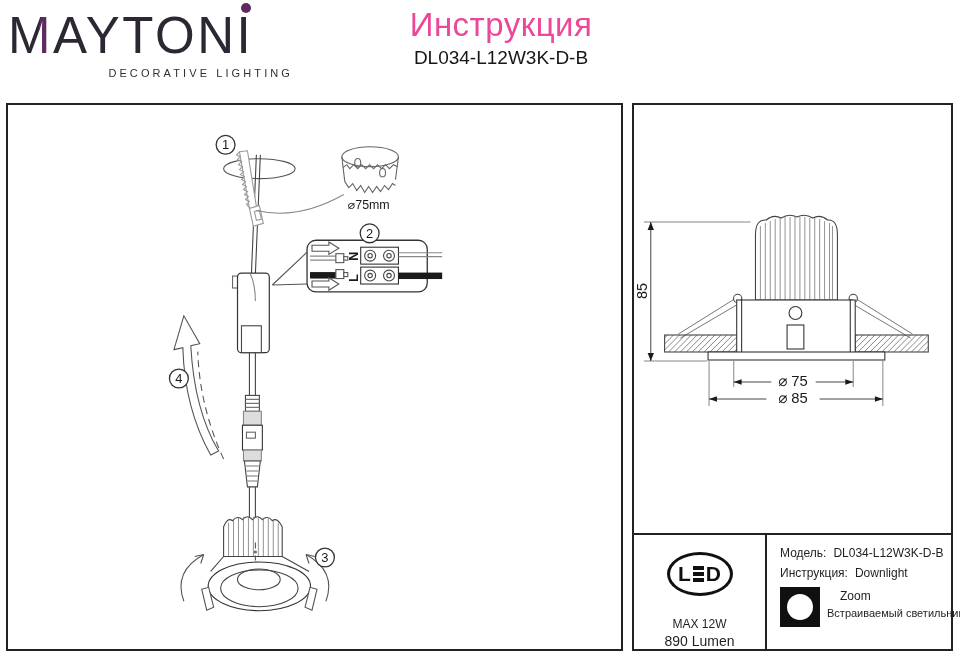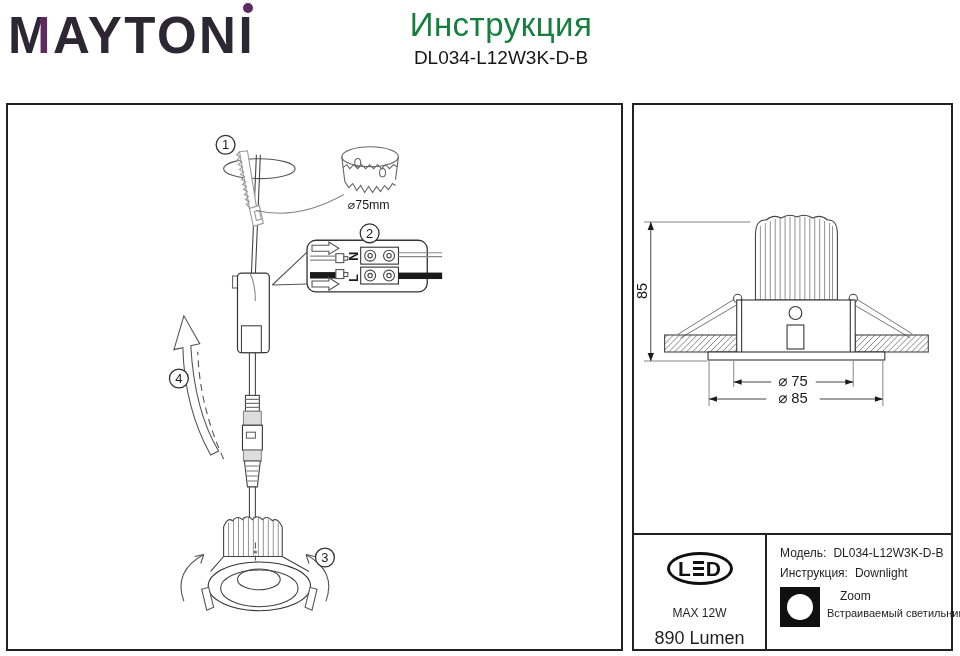--- a/index.html
+++ b/index.html
@@ -3,69 +3,70 @@
 <meta charset="utf-8">
 <style>
   html,body{margin:0;padding:0}
   body{
     width:960px;height:656px;position:relative;overflow:hidden;
     background:#ffffff;color:#1f1f1f;
     font-family:"Liberation Sans","DejaVu Sans",sans-serif;
   }
   
   .logo{position:absolute;left:8px;top:10px;width:288px}
-  .logo-word{font-size:51px;font-weight:bold;letter-spacing:2.5px;line-height:1;color:#2d2733;white-space:nowrap}
+  .logo-word{font-size:51px;font-weight:normal;letter-spacing:2.5px;line-height:1;color:#2d2733;white-space:nowrap}
   .logo-m{
     background:linear-gradient(100deg,#2d2733 63%,#5e2b60 63%);
     -webkit-background-clip:text;background-clip:text;color:transparent;
   }
   .logo-i{position:relative;display:inline-block;color:#2d2733}
   .logo-i::after{content:"";position:absolute;top:-7px;right:2px;width:10px;height:10px;border-radius:50%;background:#5e2b60}
   .logo-tagline{margin-top:6px;font-size:11px;letter-spacing:3.1px;color:#332d38;text-align:right;padding-right:3px}
 
   .titleblock{position:absolute;left:336px;top:6px;width:330px;text-align:center}
-  .doc-title{font-size:33px;color:#15803d;letter-spacing:.5px}
+  .doc-title{font-size:33px;color:#ec4899;letter-spacing:.5px}
   .doc-model{font-size:19px;margin-top:3px;color:#161616}
 
   
   .panel{position:absolute;border:2px solid #222;background:#fff;box-sizing:border-box}
   #box-install{left:6px;top:103px;width:617px;height:548px}
   #box-dim{left:632px;top:103px;width:321px;height:430px;border-bottom:none}
   #box-spec{left:632px;top:533px;width:321px;height:118px;display:flex}
   .panel>svg{position:absolute;left:0;top:0;width:100%;height:100%}
   svg text{font-family:"Liberation Sans","DejaVu Sans",sans-serif;fill:#1a1a1a}
 
   
   .spec-left{width:133px;border-right:2px solid #222;box-sizing:border-box;
     display:flex;flex-direction:column;align-items:center;padding-top:17px;flex:none}
   .led-circle{width:60px;height:60px;border:3px solid #101010;border-radius:50%;
     display:flex;align-items:center;justify-content:center;font-weight:bold;font-size:21px;color:#101010}
   .led-e{display:flex;flex-direction:column;gap:2.5px;margin:0 2px}
   .led-e i{display:block;width:11px;height:3.5px;background:#101010}
   .spec-max{margin-top:21px;font-size:12px}
-  .spec-flux{margin-top:8px;font-size:18px}
+  .spec-flux{margin-top:2px;font-size:14px}
 
   .spec-right{flex:1;padding:11px 4px 0 13px;font-size:12px;box-sizing:border-box}
   .spec-row{display:flex;margin-bottom:6px;white-space:nowrap}
   .spec-row .lbl{margin-right:7px}
   .type-row{display:flex;margin-top:7px}
   .type-icon{width:40px;height:40px;background:#101010;position:relative;flex:none}
   .type-icon::after{content:"";position:absolute;left:50%;top:50%;width:26px;height:26px;
     margin:-13px 0 0 -13px;border-radius:50%;background:#fff}
   .type-text{margin-left:7px;min-width:0}
   .type-name{font-size:12px;margin:2px 0 4px 13px}
   .type-desc{font-size:11px;white-space:nowrap}
 </style>
 </head>
 <body>
 
 <div>
 
   <div class="logo">
     <div class="logo-word"><span class="logo-m">M</span><span>AYTON</span><span class="logo-i">I</span></div>
+    <div class="logo-tagline">DECORATIVE LIGHTING</div>
   </div>
 
   <div class="titleblock">
     <div class="doc-title">Инструкция</div>
     <div class="doc-model">DL034-L12W3K-D-B</div>
   </div>
 
   <div class="panel" id="box-install">
     <svg viewBox="0 0 617 547" preserveAspectRatio="none">
 

